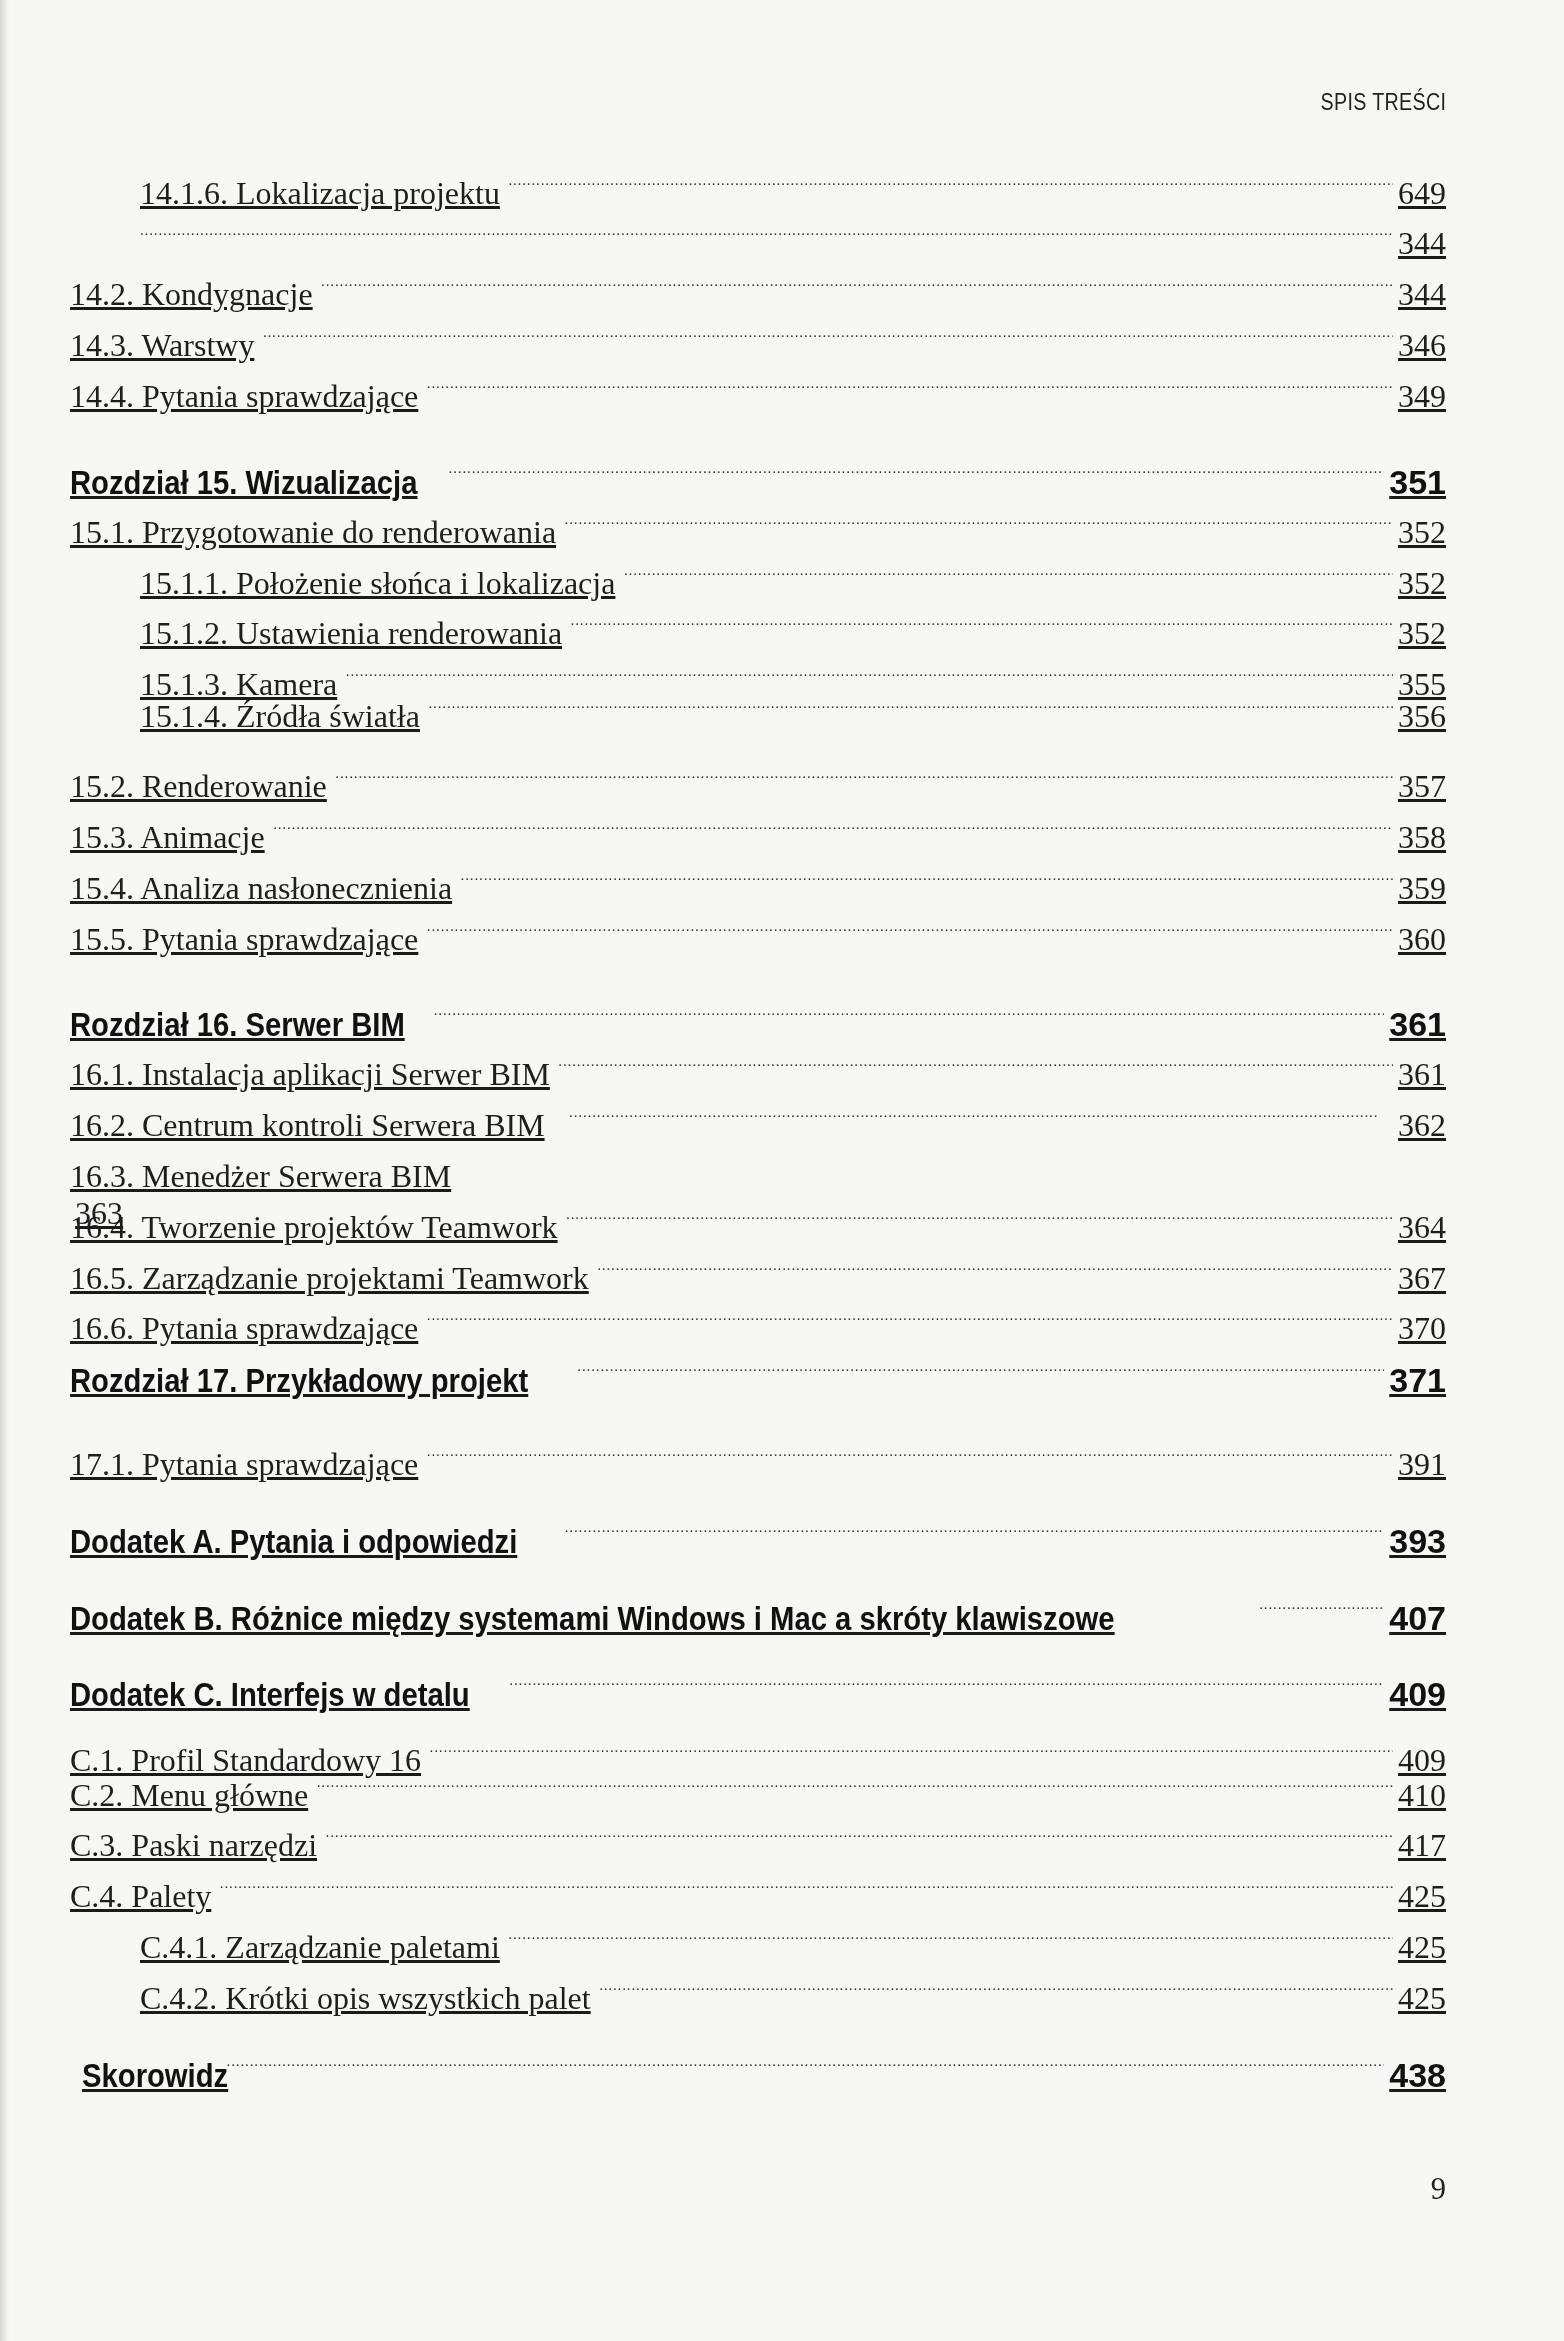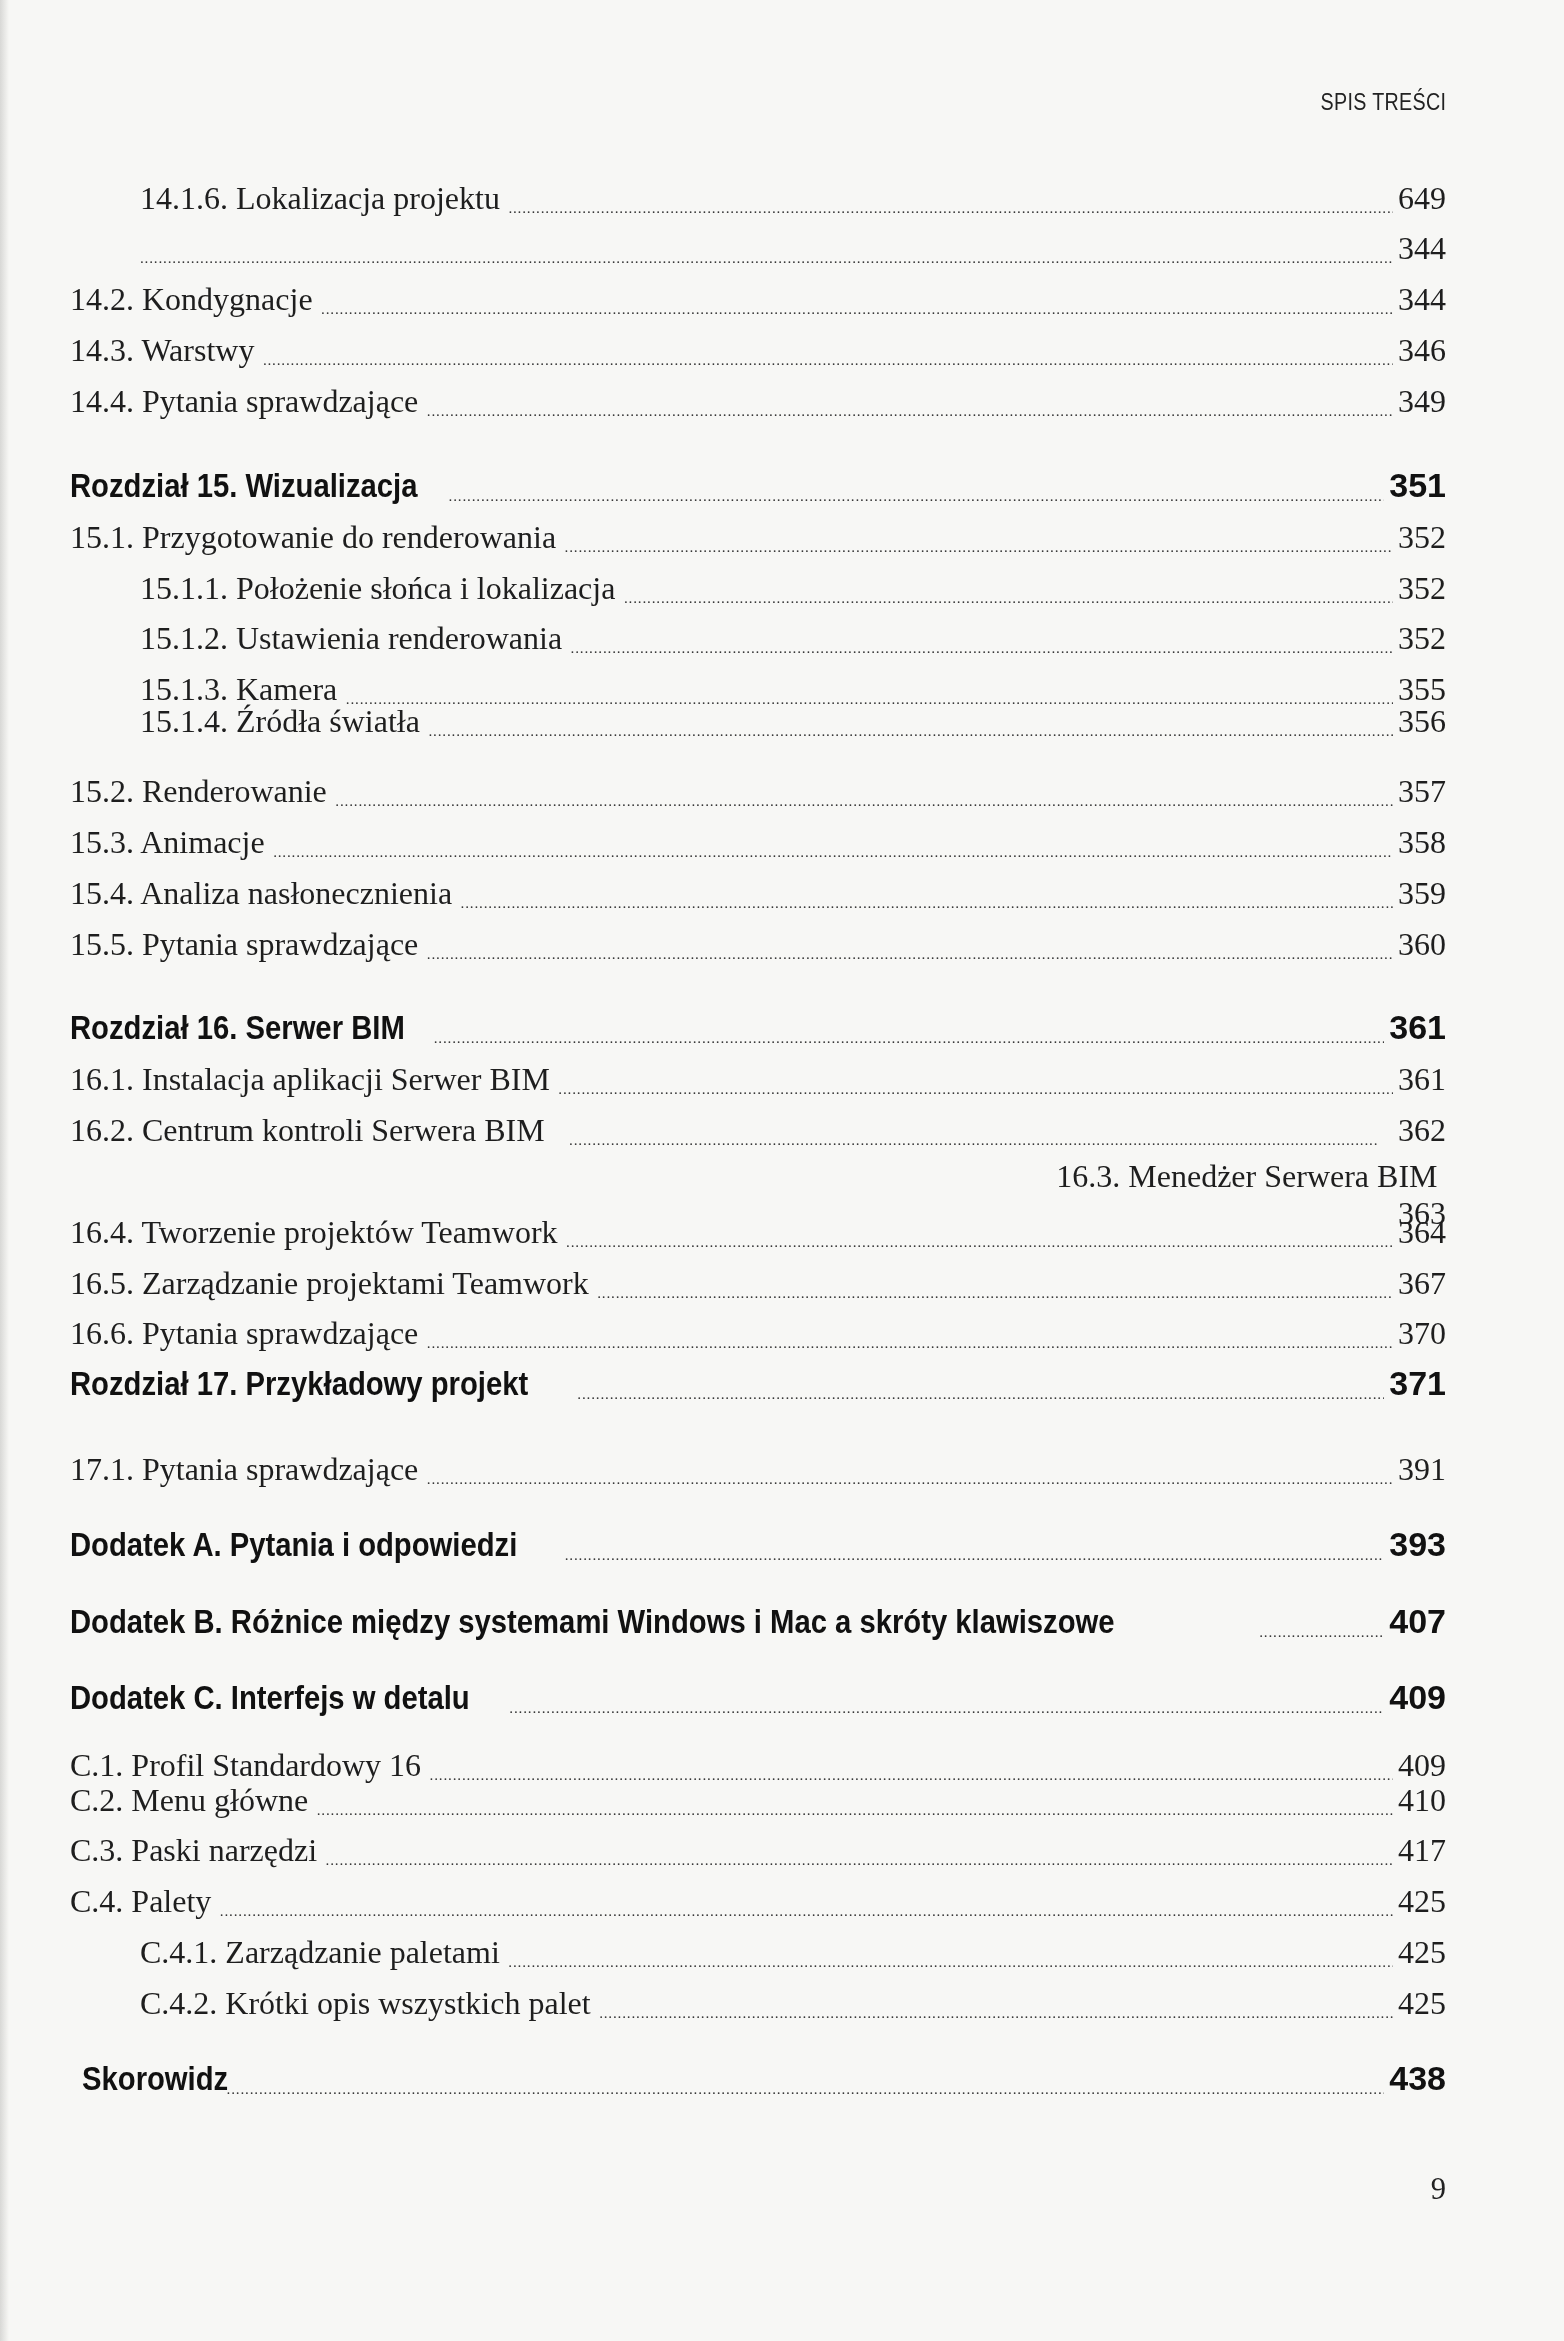--- a/index.html
+++ b/index.html
@@ -6,21 +6,21 @@
   body {
     width:1565px; height:2342px; background:#f7f7f5; position:relative; overflow:hidden;
     color:#1a1a1a;
   }
   .scan-edge { position:absolute; left:0; top:0; width:8.5px; height:100%;
     background:linear-gradient(to right,#d8d8d6,#f7f7f5); }
   .running-head { position:absolute; right:119px; top:88px;
     font-family:"Liberation Sans", sans-serif; font-size:24px; letter-spacing:0.4px; color:#222;
     transform:scaleX(0.82); transform-origin:right center; }
   .toc { position:absolute; left:70px; width:1376px; top:0; }
-  .row { position:absolute; left:0; right:0; display:flex; align-items:flex-end; height:42px; }
+  .row { position:absolute; left:0; right:0; display:flex; align-items:flex-start; height:42px;text-decoration:underline; }
   .row .label { white-space:nowrap; padding-right:8.5px; }
   .row .dots { flex:1; overflow:hidden; white-space:nowrap; position:relative; height:1em; }
   .row .dots::after { content:"......................................................................................................................................................................................................................................................................................................................................................................................................................................";
     position:absolute; left:0; bottom:0; letter-spacing:0.8px; font-size:15.3px; color:#333; }
   .row .page { white-space:nowrap; padding-left:5.1px; }
   .lvl2 .label, .lvl2 .page, .lvl3 .label, .lvl3 .page {
     font-family:"Liberation Serif", serif; font-size:32px; color:#1e1e1e; }
   .lvl3 { padding-left:70px; }
   .lvl1 .label, .lvl1 .page {
     font-family:"Liberation Sans", sans-serif; font-weight:bold; font-size:34px; color:#111;

